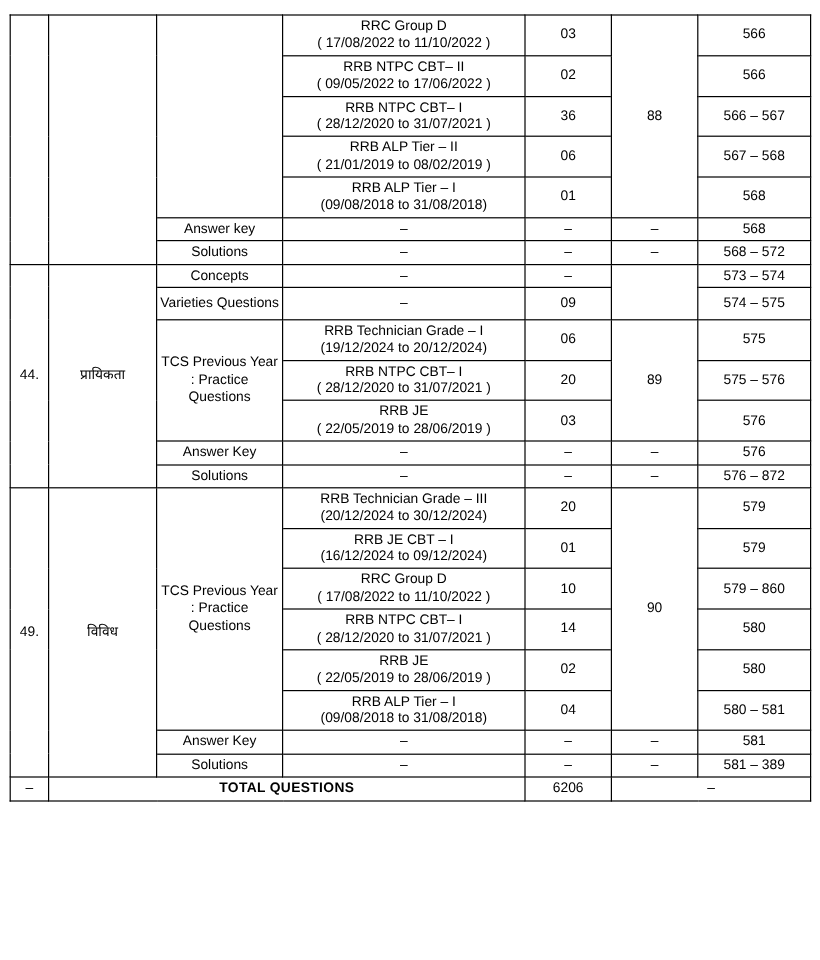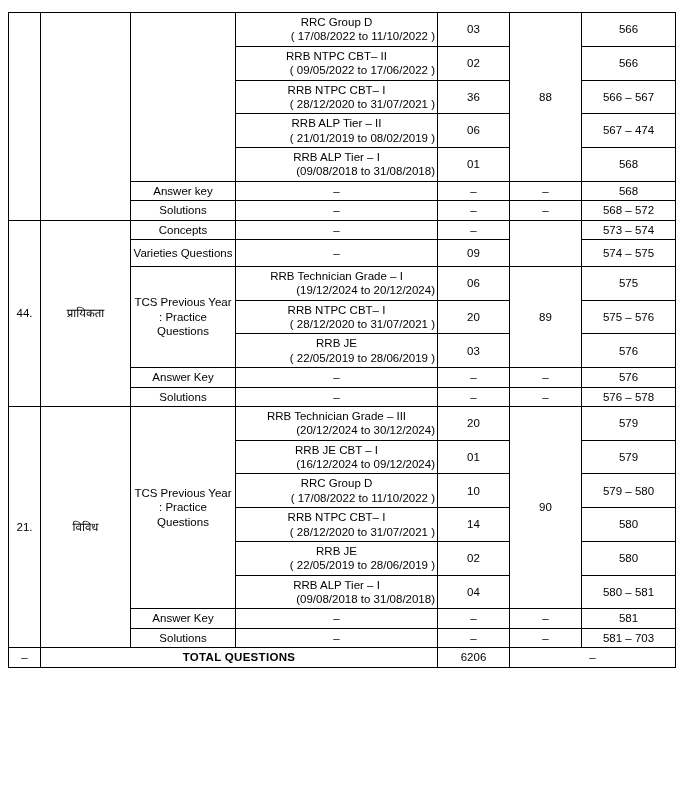--- a/index.html
+++ b/index.html
@@ -45,21 +45,21 @@
   col.c-set   { width: 72px; }
   col.c-pages { width: 94px; }
 
   td.sn    { font-size: 11.5px; }
   td.topic { font-size: 12.5px; }
   td.type  { font-size: 11.5px; line-height: 1.45; }
   td.exam  { font-size: 11.5px; line-height: 1.35; }
   td.qty, td.set, td.pages { font-size: 11.5px; }
 
   .exam-l1 { display: block; }
-  .exam-l2 { display: block; text-align: right; }
+  .exam-l2 { display: block; }
 
   .type-multiline { display: block; }
 
   td.total-label {
     font-size: 12.5px;
     font-weight: bold;
     letter-spacing: 0.3px;
     margin-left: 12px;
   }
   td.total-value {
@@ -115,21 +115,21 @@
         <td class="qty">36</td>
         <td class="pages">566 – 567</td>
       </tr>
 
       <tr>
         <td class="exam">
           <span class="exam-l1">RRB ALP Tier – II</span>
           <span class="exam-l2">( 21/01/2019 to 08/02/2019 )</span>
         </td>
         <td class="qty">06</td>
-        <td class="pages">567 – 474</td>
+        <td class="pages">567 – 568</td>
       </tr>
 
       <tr>
         <td class="exam">
           <span class="exam-l1">RRB ALP Tier – I</span>
           <span class="exam-l2">(09/08/2018 to 31/08/2018)</span>
         </td>
         <td class="qty">01</td>
         <td class="pages">568</td>
       </tr>
@@ -206,25 +206,25 @@
         <td class="qty">–</td>
         <td class="set">–</td>
         <td class="pages">576</td>
       </tr>
 
       <tr>
         <td class="type">Solutions</td>
         <td class="exam dash">–</td>
         <td class="qty">–</td>
         <td class="set">–</td>
-        <td class="pages">576 – 578</td>
-      </tr>
-
-      <tr>
-        <td class="sn" rowspan="8">21.</td>
+        <td class="pages">576 – 872</td>
+      </tr>
+
+      <tr>
+        <td class="sn" rowspan="8">49.</td>
         <td class="topic" rowspan="8">विविध</td>
         <td class="type" rowspan="6">
           <span class="type-multiline">TCS Previous Year : Practice Questions</span>
         </td>
         <td class="exam">
           <span class="exam-l1">RRB Technician Grade – III</span>
           <span class="exam-l2">(20/12/2024 to 30/12/2024)</span>
         </td>
         <td class="qty">20</td>
         <td class="set" rowspan="6">90</td>
@@ -239,21 +239,21 @@
         <td class="qty">01</td>
         <td class="pages">579</td>
       </tr>
 
       <tr>
         <td class="exam">
           <span class="exam-l1">RRC Group D</span>
           <span class="exam-l2">( 17/08/2022 to 11/10/2022 )</span>
         </td>
         <td class="qty">10</td>
-        <td class="pages">579 – 580</td>
+        <td class="pages">579 – 860</td>
       </tr>
 
       <tr>
         <td class="exam">
           <span class="exam-l1">RRB NTPC CBT– I</span>
           <span class="exam-l2">( 28/12/2020 to 31/07/2021 )</span>
         </td>
         <td class="qty">14</td>
         <td class="pages">580</td>
       </tr>
@@ -282,21 +282,21 @@
         <td class="qty">–</td>
         <td class="set">–</td>
         <td class="pages">581</td>
       </tr>
 
       <tr>
         <td class="type">Solutions</td>
         <td class="exam dash">–</td>
         <td class="qty">–</td>
         <td class="set">–</td>
-        <td class="pages">581 – 703</td>
+        <td class="pages">581 – 389</td>
       </tr>
 
       <tr>
         <td class="sn">–</td>
         <td class="total-label" colspan="3">TOTAL QUESTIONS</td>
         <td class="total-value">6206</td>
         <td class="pages" colspan="2">–</td>
       </tr>
 
     </tbody>

